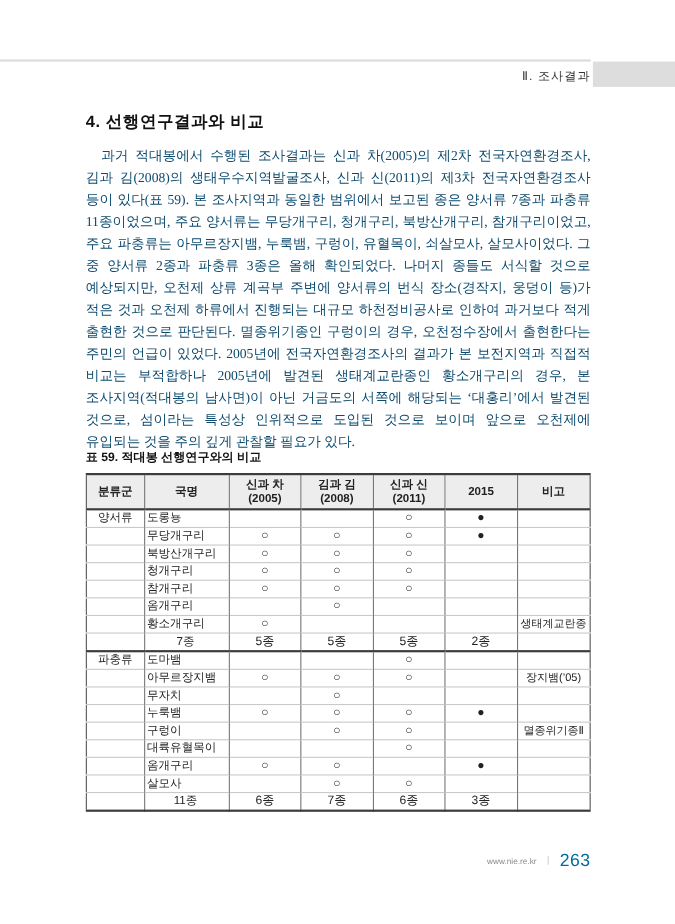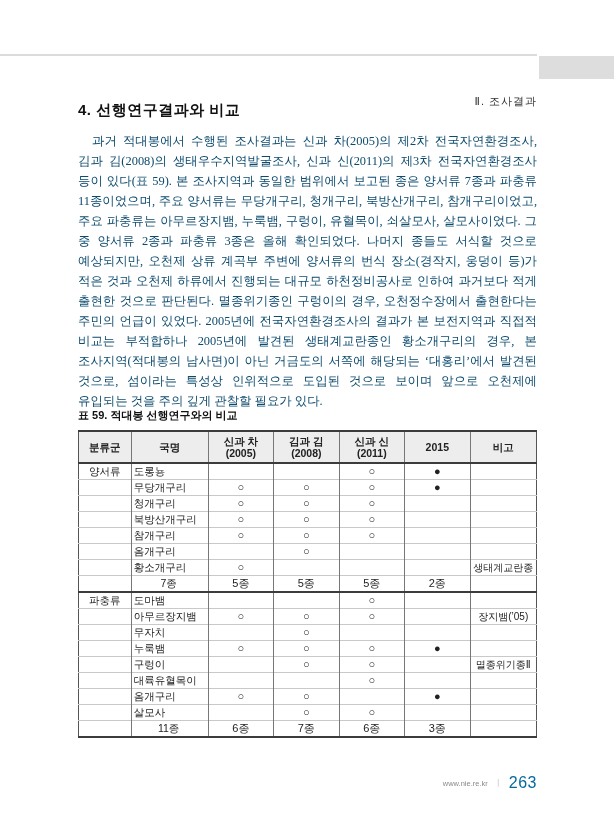--- a/index.html
+++ b/index.html
@@ -11,21 +11,21 @@
     color:#222;
     overflow:hidden;
   }
   
   .header-rule{
     position:absolute;left:0;top:54px;width:537px;height:2px;
     background:#dcdcdc;
   }
   .header-section{
     position:absolute;top:62px;left:0;width:537px;
-    text-align:right;font-size:11px;color:#333;letter-spacing:1px;margin-top:32px;
+    text-align:right;font-size:11px;color:#333;letter-spacing:1px;
   }
   .header-tab{
     position:absolute;top:56px;left:539px;width:75px;height:23px;
     background:#dddddd;
   }
   
   .section-title{
     position:absolute;left:78px;top:101px;width:459px;
     font-size:15px;font-weight:bold;color:#111;letter-spacing:0.5px;
   }
@@ -137,30 +137,30 @@
             <td class="col-group"></td>
             <td class="col-species">무당개구리</td>
             <td class="col-mark">○</td>
             <td class="col-mark">○</td>
             <td class="col-mark">○</td>
             <td class="col-mark">●</td>
             <td class="col-note"></td>
           </tr>
           <tr>
             <td class="col-group"></td>
+            <td class="col-species">북방산개구리</td>
+            <td class="col-mark">○</td>
+            <td class="col-mark">○</td>
+            <td class="col-mark">○</td>
+            <td class="col-mark"></td>
+            <td class="col-note"></td>
+          </tr>
+          <tr>
+            <td class="col-group"></td>
             <td class="col-species">청개구리</td>
-            <td class="col-mark">○</td>
-            <td class="col-mark">○</td>
-            <td class="col-mark">○</td>
-            <td class="col-mark"></td>
-            <td class="col-note"></td>
-          </tr>
-          <tr>
-            <td class="col-group"></td>
-            <td class="col-species">북방산개구리</td>
             <td class="col-mark">○</td>
             <td class="col-mark">○</td>
             <td class="col-mark">○</td>
             <td class="col-mark"></td>
             <td class="col-note"></td>
           </tr>
           <tr>
             <td class="col-group"></td>
             <td class="col-species">참개구리</td>
             <td class="col-mark">○</td>

